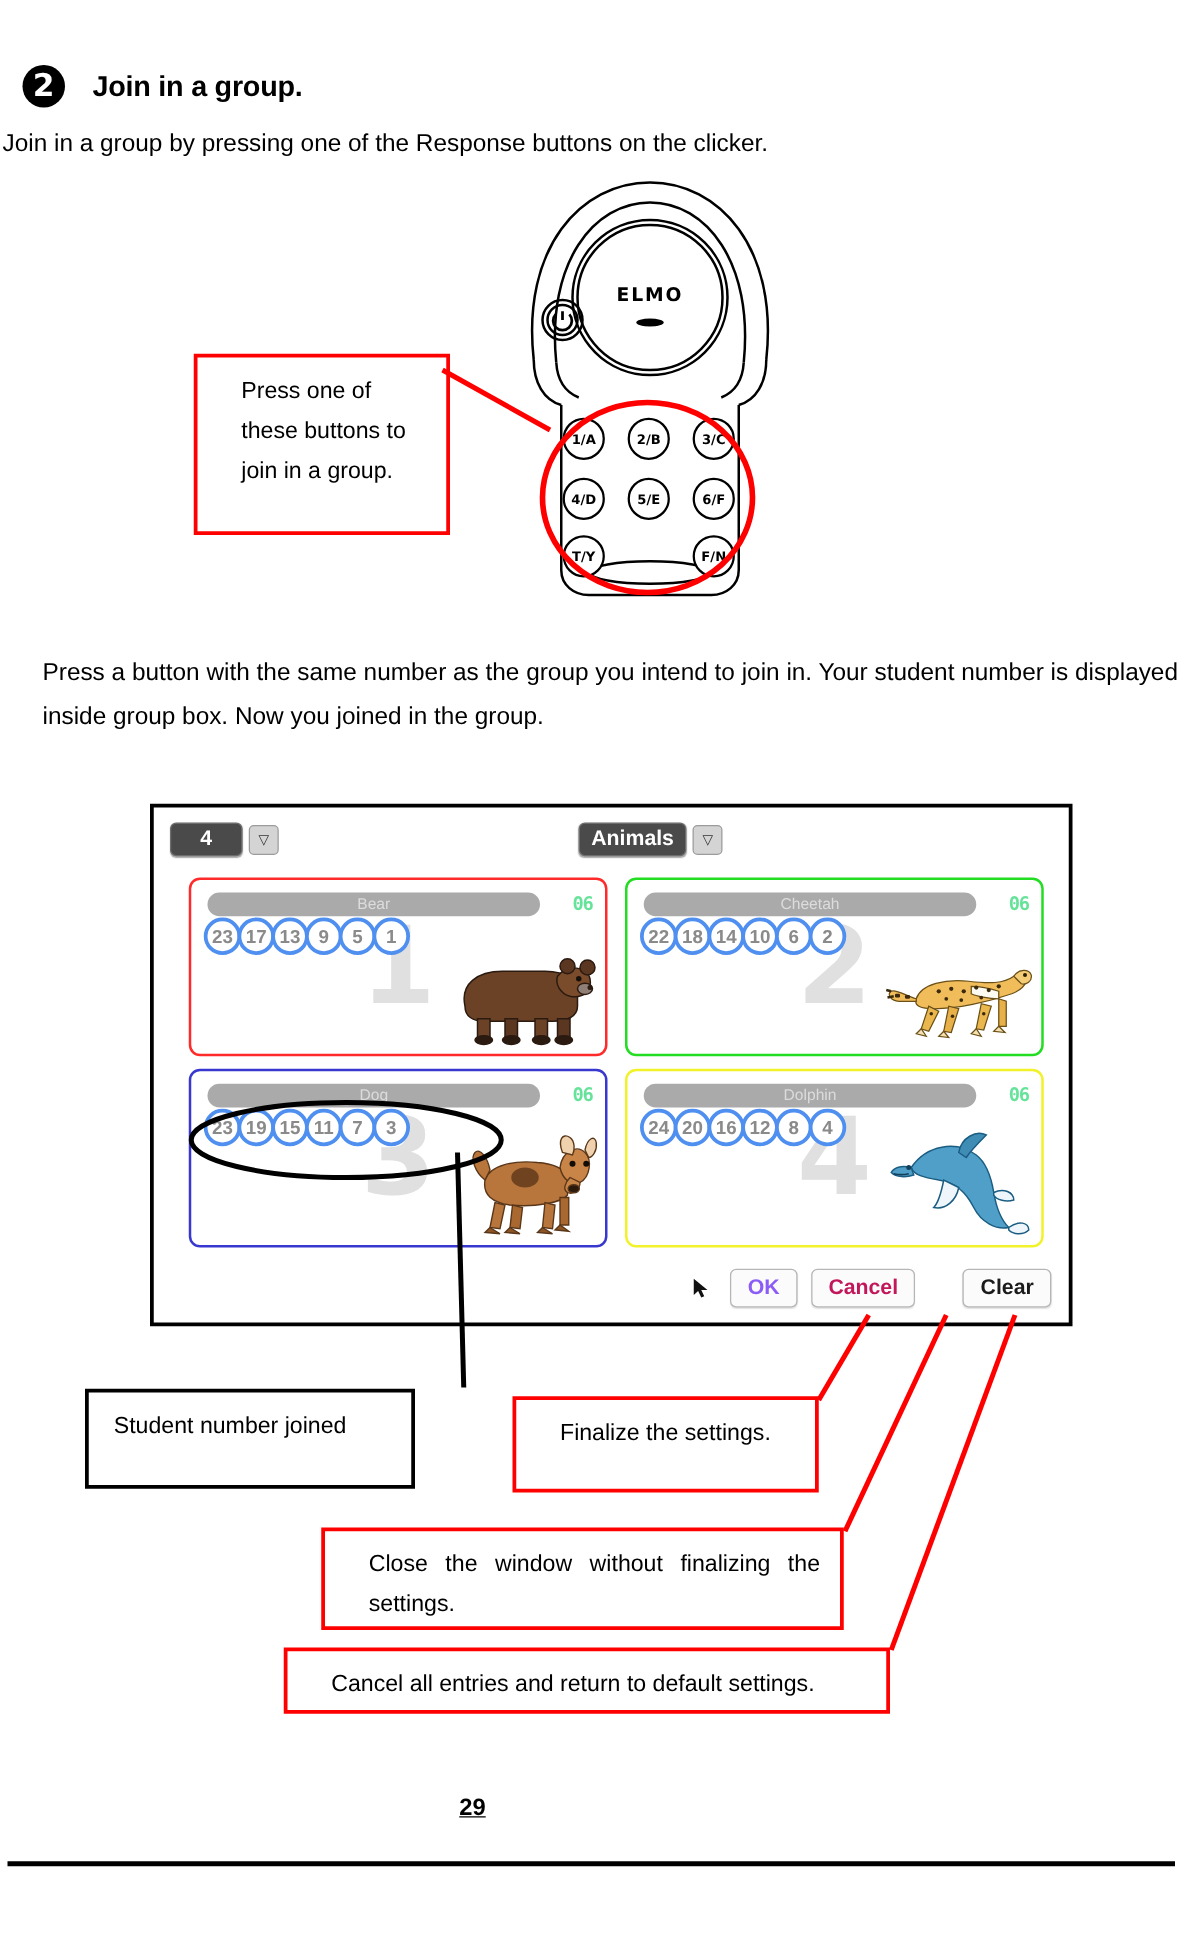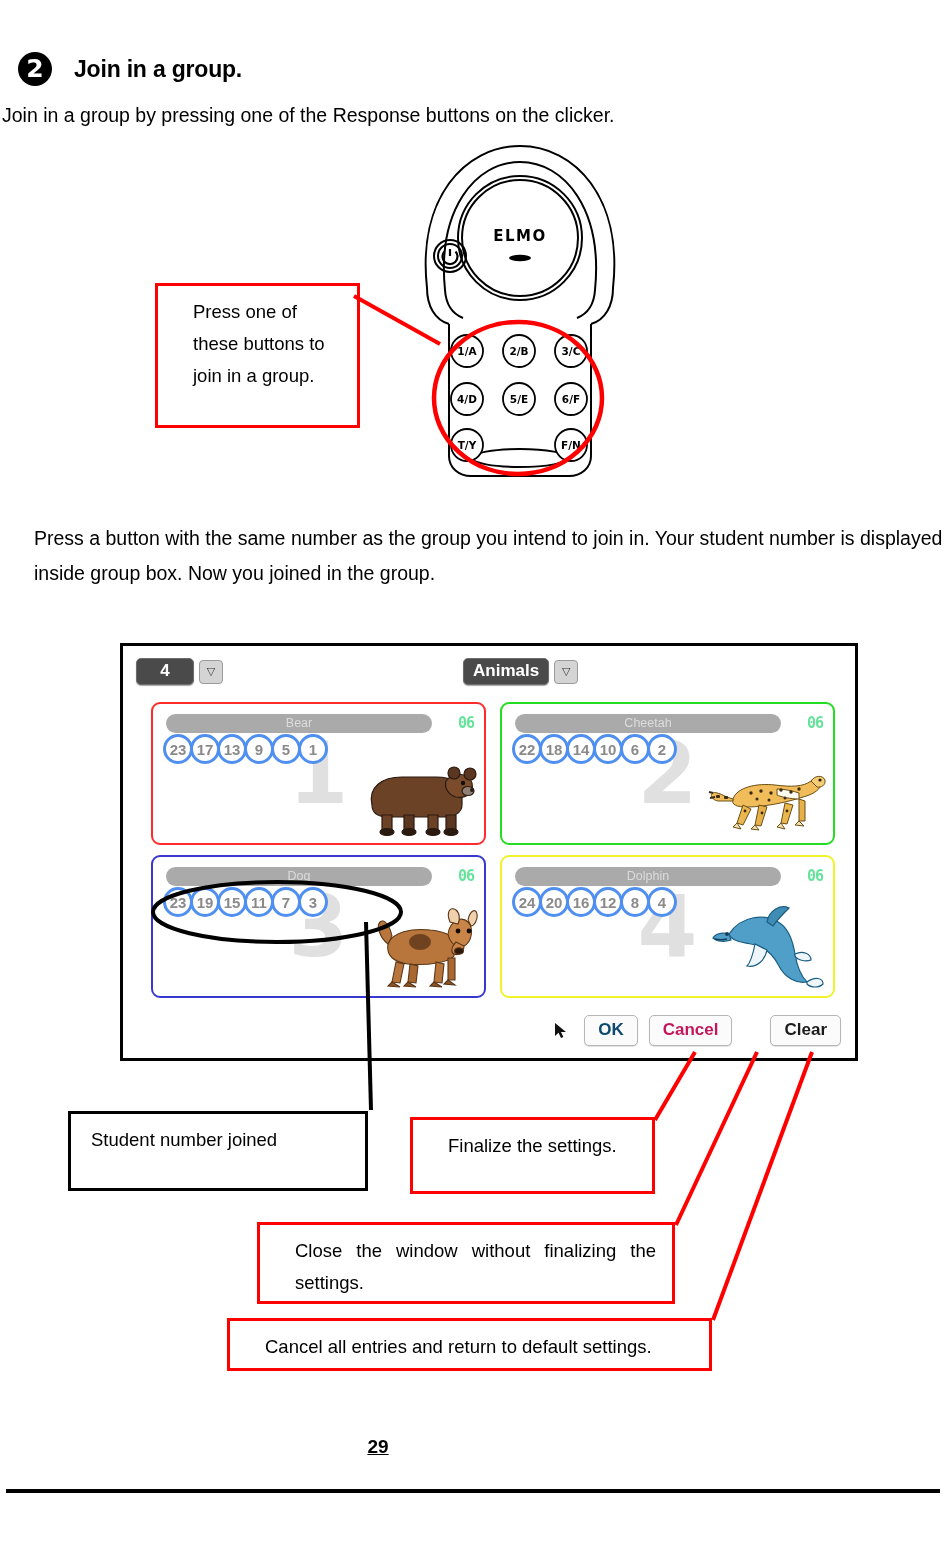--- a/index.html
+++ b/index.html
@@ -234,38 +234,38 @@
   .winbtn {
     border: 1px solid #b6b6b6;
     border-radius: 5px;
     background: #fbfbfb;
     font-size: 17px;
     font-weight: bold;
     padding: 4px 13px 5px;
     margin-left: 11px;
     box-shadow: 0 1px 1px rgba(0,0,0,.12);
   }
-  #btn-ok     { color: #0c4a6e; }
+  #btn-ok     { color: #8b5cf6; }
   #btn-cancel { color: #c2185b; }
   #btn-clear  { color: #1b1b1b; margin-left: 38px; }
   #mouse-cursor {
     margin-right: 4px;
   }
 
   
   #overlay {
     position: absolute;
     left: 0; top: 0;
     width: 947px; height: 1560px;
     pointer-events: none;
     z-index: 40;
   }
 
   
-  #callout-student  { left: 68px;  top: 1111px; width: 300px; height: 80px; }
+  #callout-student  { left: 68px;  top: 1111px; width: 264px; height: 80px; }
   #callout-finalize { left: 410px; top: 1117px; width: 245px; height: 77px; }
   #callout-close    { left: 257px; top: 1222px; width: 418px; height: 82px;
                       text-align: justify; }
   #callout-clearall { left: 227px; top: 1318px; width: 485px; height: 53px; }
 
   
   #footer-rule {
     position: absolute;
     left: 6px;
     top: 1489px;

